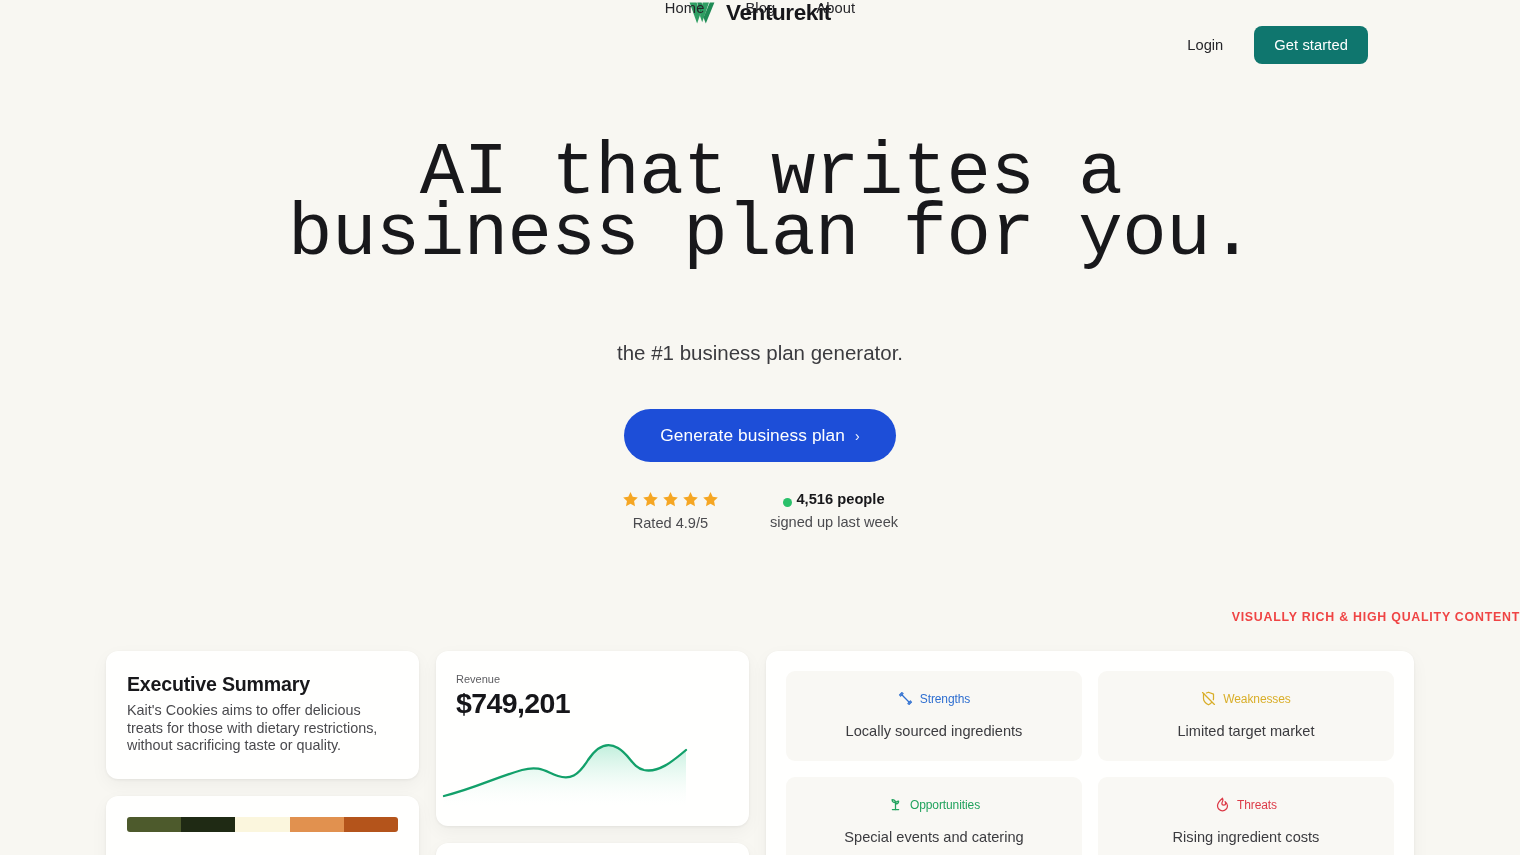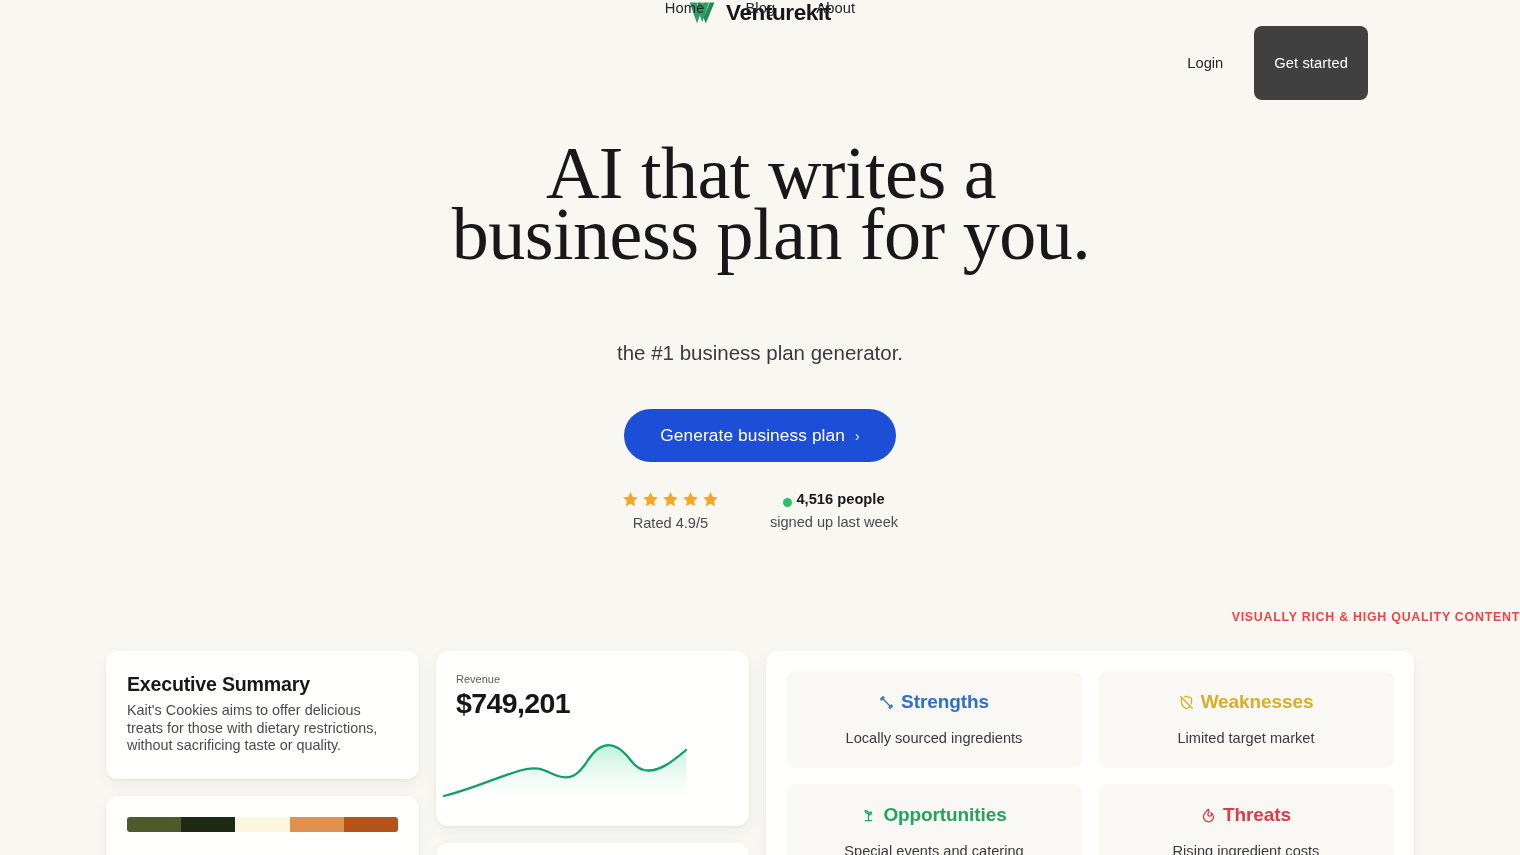--- a/index.html
+++ b/index.html
@@ -68,39 +68,39 @@
   }
 
   .login-link {
     font-size: 14.7px;
     color: #26262a;
     text-decoration: none;
     cursor: pointer;
   }
 
   .btn-get-started {
-    background: #404040;
+    background: #0f766e;
     color: #fff;
     font-size: 14.7px;
     font-family: inherit;
     border: none;
     border-radius: 8px;
-    padding: 29px 20px;
+    padding: 11px 20px;
     cursor: pointer;
     letter-spacing: 0.1px;
   }
 
   
   .hero {
     text-align: center;
     padding-top: 79px;
   }
 
   .hero-title {
-    font-family: Liberation Serif, serif;
+    font-family: Liberation Mono, monospace;
     font-size: 74px;
     line-height: 61px;
     font-weight: 400;
     letter-spacing: -0.5px;
     color: #18181b;
     padding-left: 22px;
   }
 
   .hero-sub {
     margin-top: 40px;
@@ -243,21 +243,21 @@
     gap: 16px;
   }
   .swot-cell {
     background: #f9f8f4;
     border-radius: 9px;
     padding: 20px 14px 22px;
     text-align: center;
   }
   .swot-head {
     display: flex; align-items: center; justify-content: center; gap: 7px;
-    font-size: 19px; font-weight: 700; letter-spacing: -0.1px;
+    font-size: 12px; font-weight: 400; letter-spacing: -0.1px;
   }
   .swot-ico { width: 15px; height: 15px; display: block; }
   .swot-text { margin-top: 17px; font-size: 14.6px; color: #3b3b3f; }
 </style>
 </head>
 <body>
 
 <div class="header">
 
   <div class="brand">

